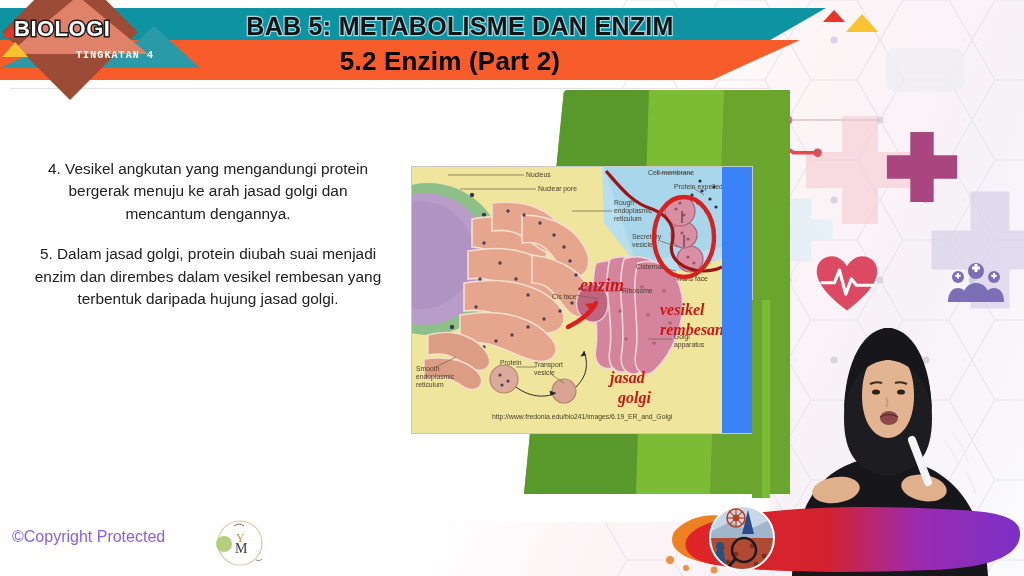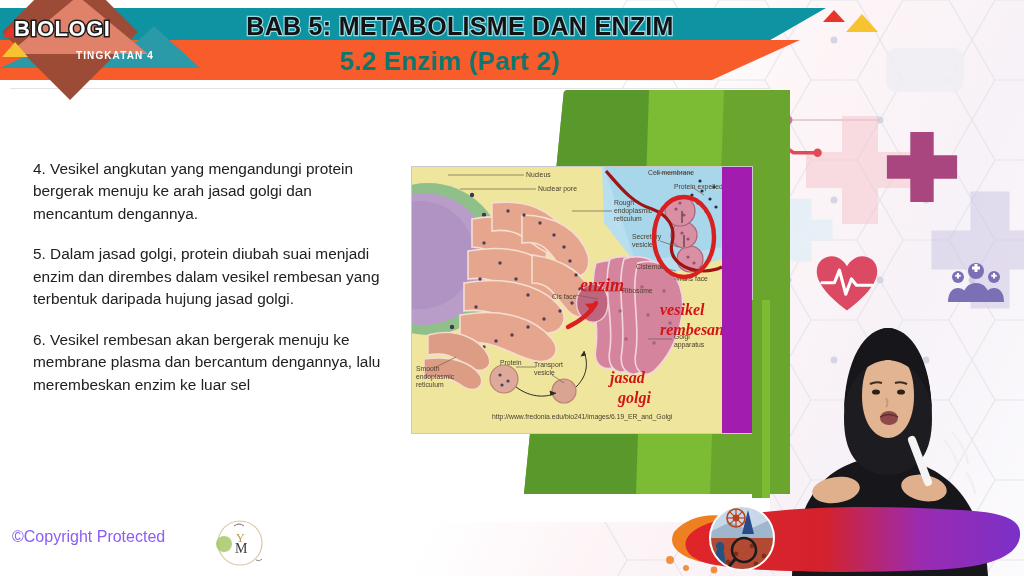--- a/index.html
+++ b/index.html
@@ -51,21 +51,21 @@
     letter-spacing: .3px;
     z-index: 3;
     white-space: nowrap;
   }
   .title-sub {
     position: absolute; left: 120px; top: 34px;
     width: 660px; height: 38px;
     line-height: 38px;
     text-align: center;
     font-size: 26px; font-weight: bold;
-    color: #0f766e;
+    color: #000000;
     letter-spacing: .2px;
     z-index: 3;
     white-space: nowrap;
   }
   .tri-red {
     position: absolute; left: 823px; top: 2px;
     width: 0; height: 0;
     border-left: 11px solid transparent; border-right: 11px solid transparent;
     border-bottom: 12px solid #e8352b;
     z-index: 4;
@@ -123,20 +123,21 @@
     color: #ffffff;
     -webkit-text-stroke: 3px #1b1b1b;
     paint-order: stroke fill;
     letter-spacing: .5px;
   }
   .logo-sub {
     position: absolute; left: 76px; top: 50px;
     font-size: 10px; font-weight: bold;
     color: #ffffff;
     letter-spacing: 1.1px;
+    font-family: Liberation Mono, monospace;
   }
 
   
   .slide-card {
     position: absolute; left: 10px; top: 88px;
     width: 760px; height: 434px;
     background: #ffffff;
     border-top: 1px solid #e3e3e3;
     z-index: 2;
   }
@@ -150,30 +151,30 @@
 
   
   .body-text {
     position: absolute; left: 33px; top: 158px;
     width: 350px;
     z-index: 5;
     color: #212121;
     font-size: 15.4px;
     line-height: 1.46;
   }
-  .body-text p { margin-bottom: 18px; }
+  .body-text p { margin-bottom: 18px; text-align: center; }
   .body-text p:last-child { margin-bottom: 0; }
 
   
   .diagram {
     position: absolute; left: 411px; top: 166px;
     width: 342px; height: 268px;
     z-index: 5;
     border: 1px solid #c9c9c9;
-    background: #a21caf;
+    background: #3b82f6;
     overflow: hidden;
   }
   .diagram svg { display: block; }
   .dlabel { font-size: 3.4px; fill: #4a4030; font-family: "Liberation Sans", sans-serif; }
   .dline { stroke: #6b6050; stroke-width: .35; fill: none; }
   .hand {
     fill: none; stroke: #d82020; stroke-width: 2.2;
     stroke-linecap: round; stroke-linejoin: round;
   }
   .handtext {
@@ -313,21 +314,20 @@
   <div class="logo-tri-salmon"></div>
   <div class="logo-tri-red"></div>
   <div class="logo-tri-yellow"></div>
   <div class="logo-text">BIOLOGI</div>
   <div class="logo-sub">TINGKATAN 4</div>
 </div>
 
 <div class="body-text">
   <p>4. Vesikel angkutan yang mengandungi protein bergerak menuju ke arah jasad golgi dan mencantum dengannya.</p>
   <p>5. Dalam jasad golgi, protein diubah suai menjadi enzim dan dirembes dalam vesikel rembesan yang terbentuk daripada hujung jasad golgi.</p>
-  <p>6. Vesikel rembesan akan bergerak menuju ke membrane plasma dan bercantum dengannya, lalu merembeskan enzim ke luar sel</p>
 </div>
 
 <div class="diagram">
   <svg width="310" height="268" viewBox="0 0 155 134">
 
     <rect x="0" y="0" width="155" height="134" fill="#efe59c"></rect>
     <path d="M95 0 L155 0 L155 46 L118 56 L96 28 Z" fill="#b7dff0"></path>
     <path d="M96 0 L155 0 L155 40 L112 48 Z" fill="#a8d6ea"></path>
 
     <circle cx="8" cy="46" r="38" fill="#8fc08a"></circle>

